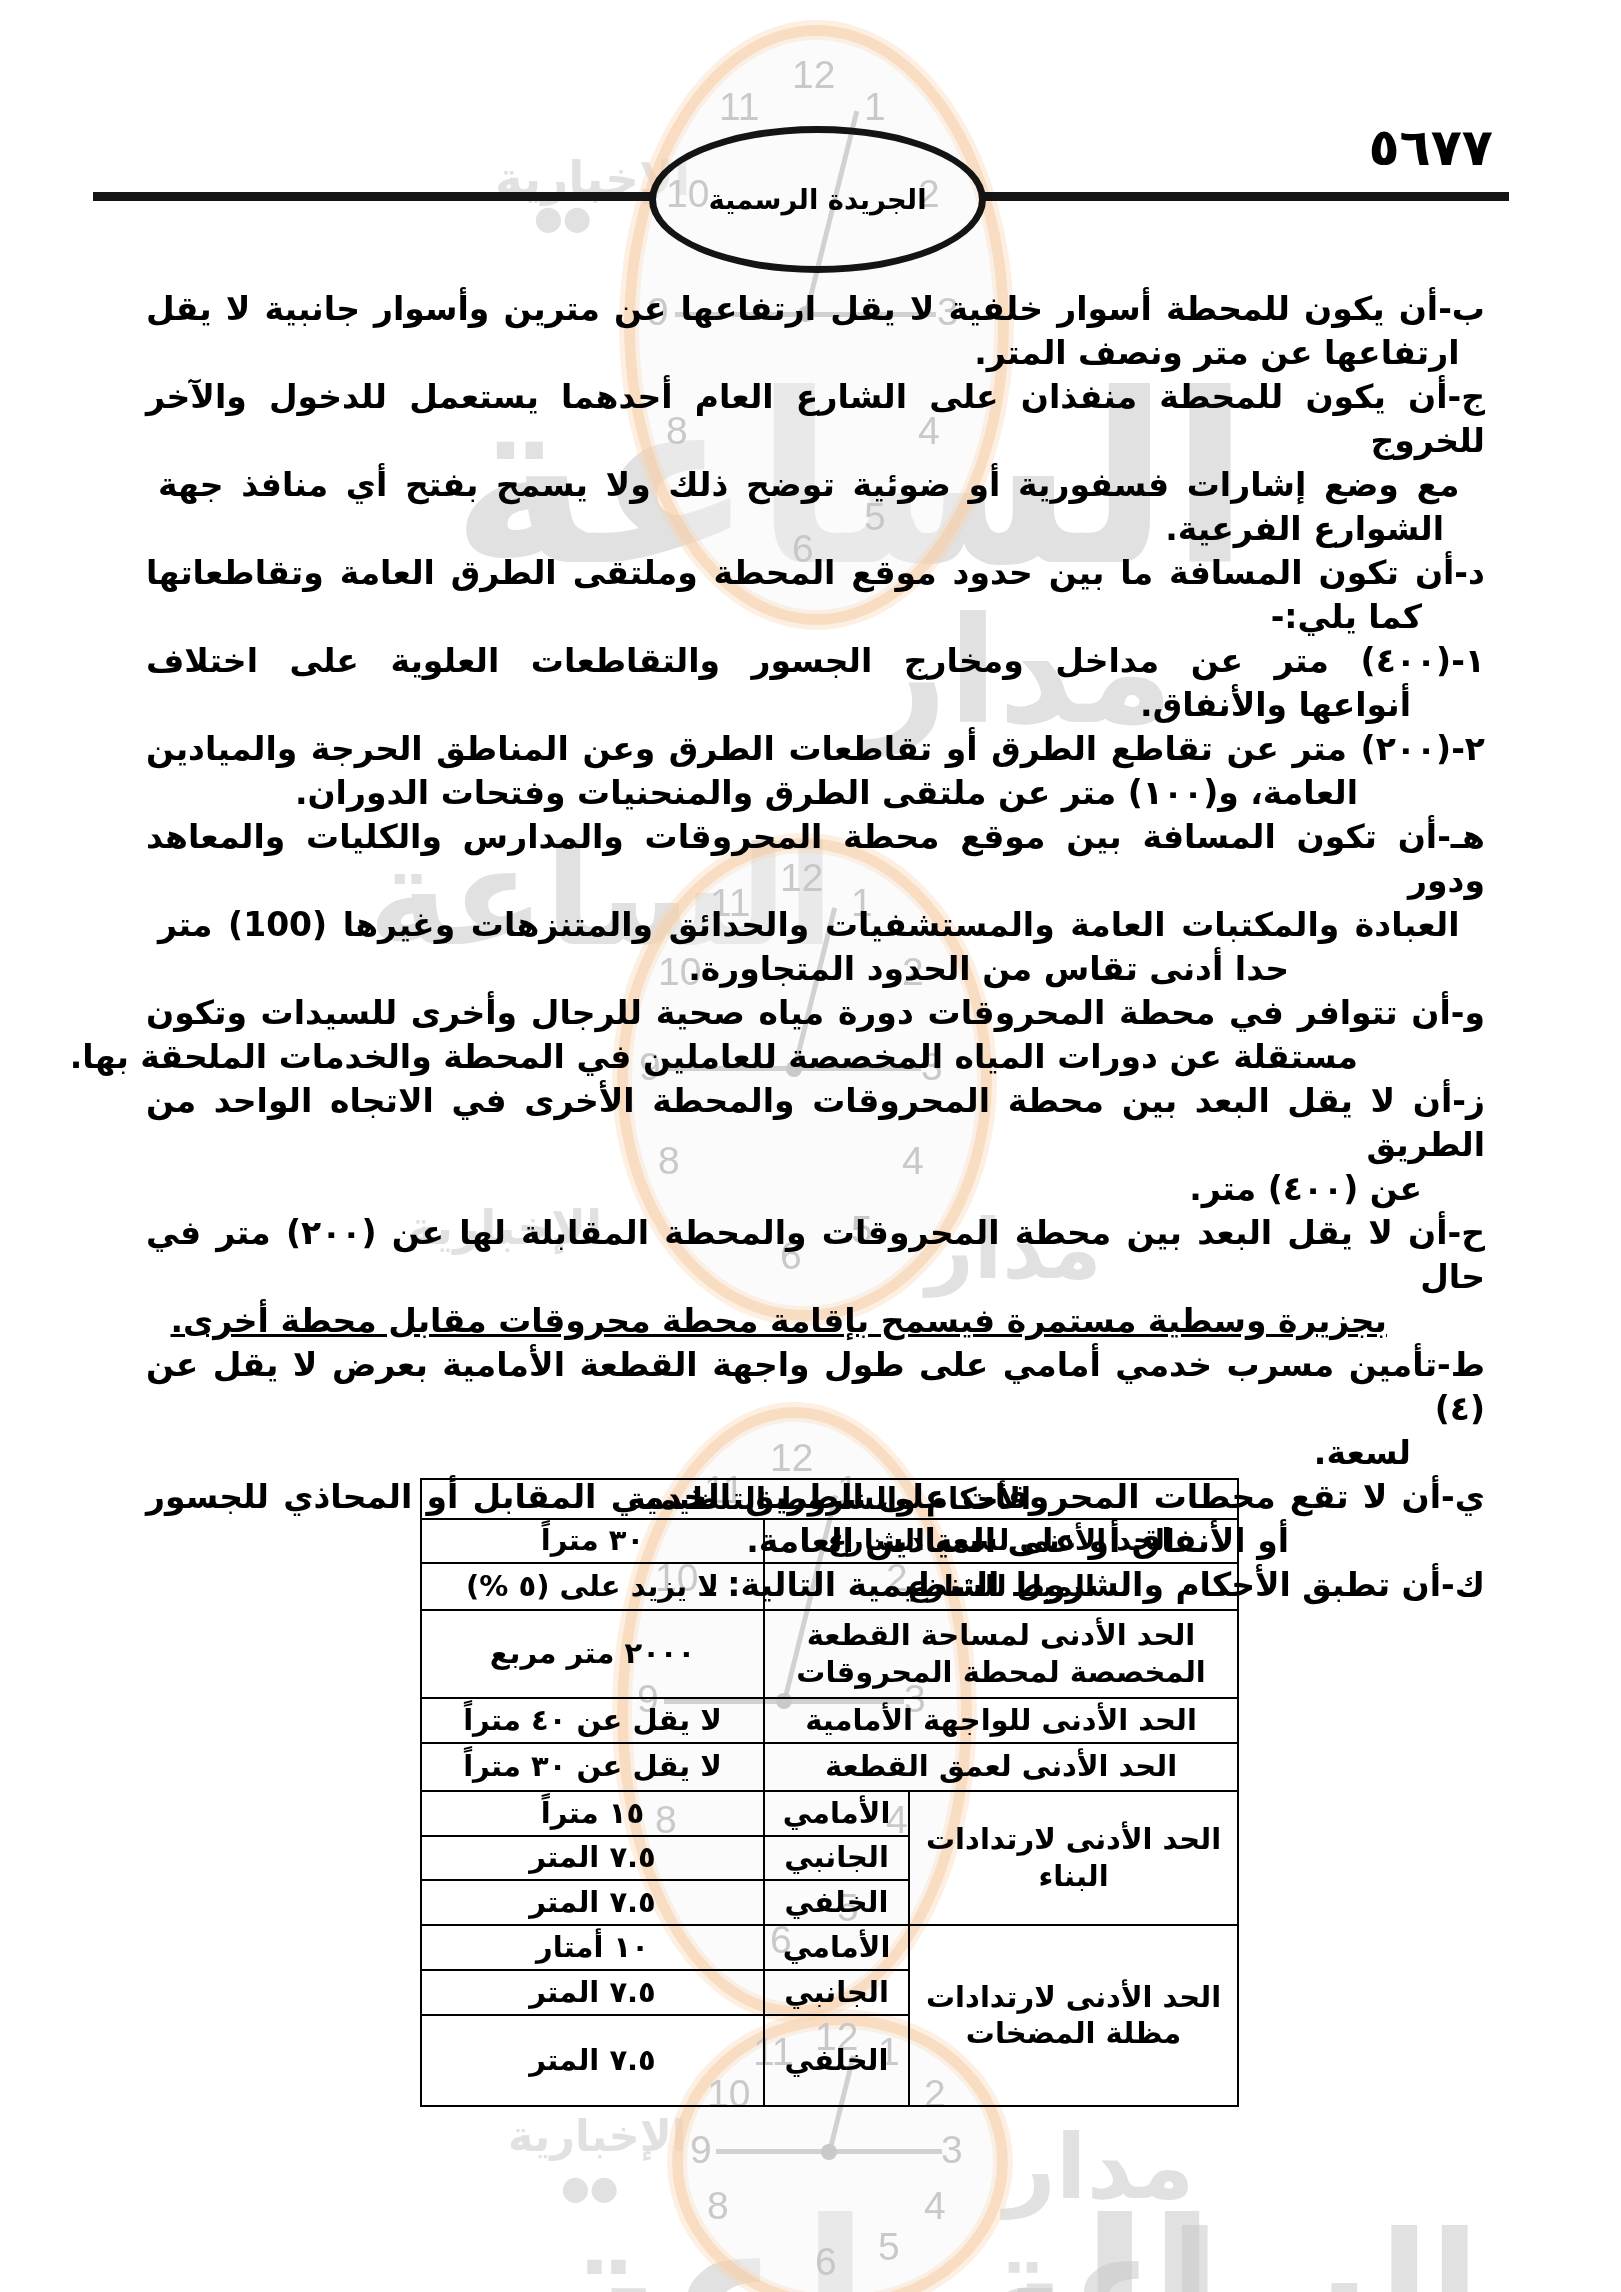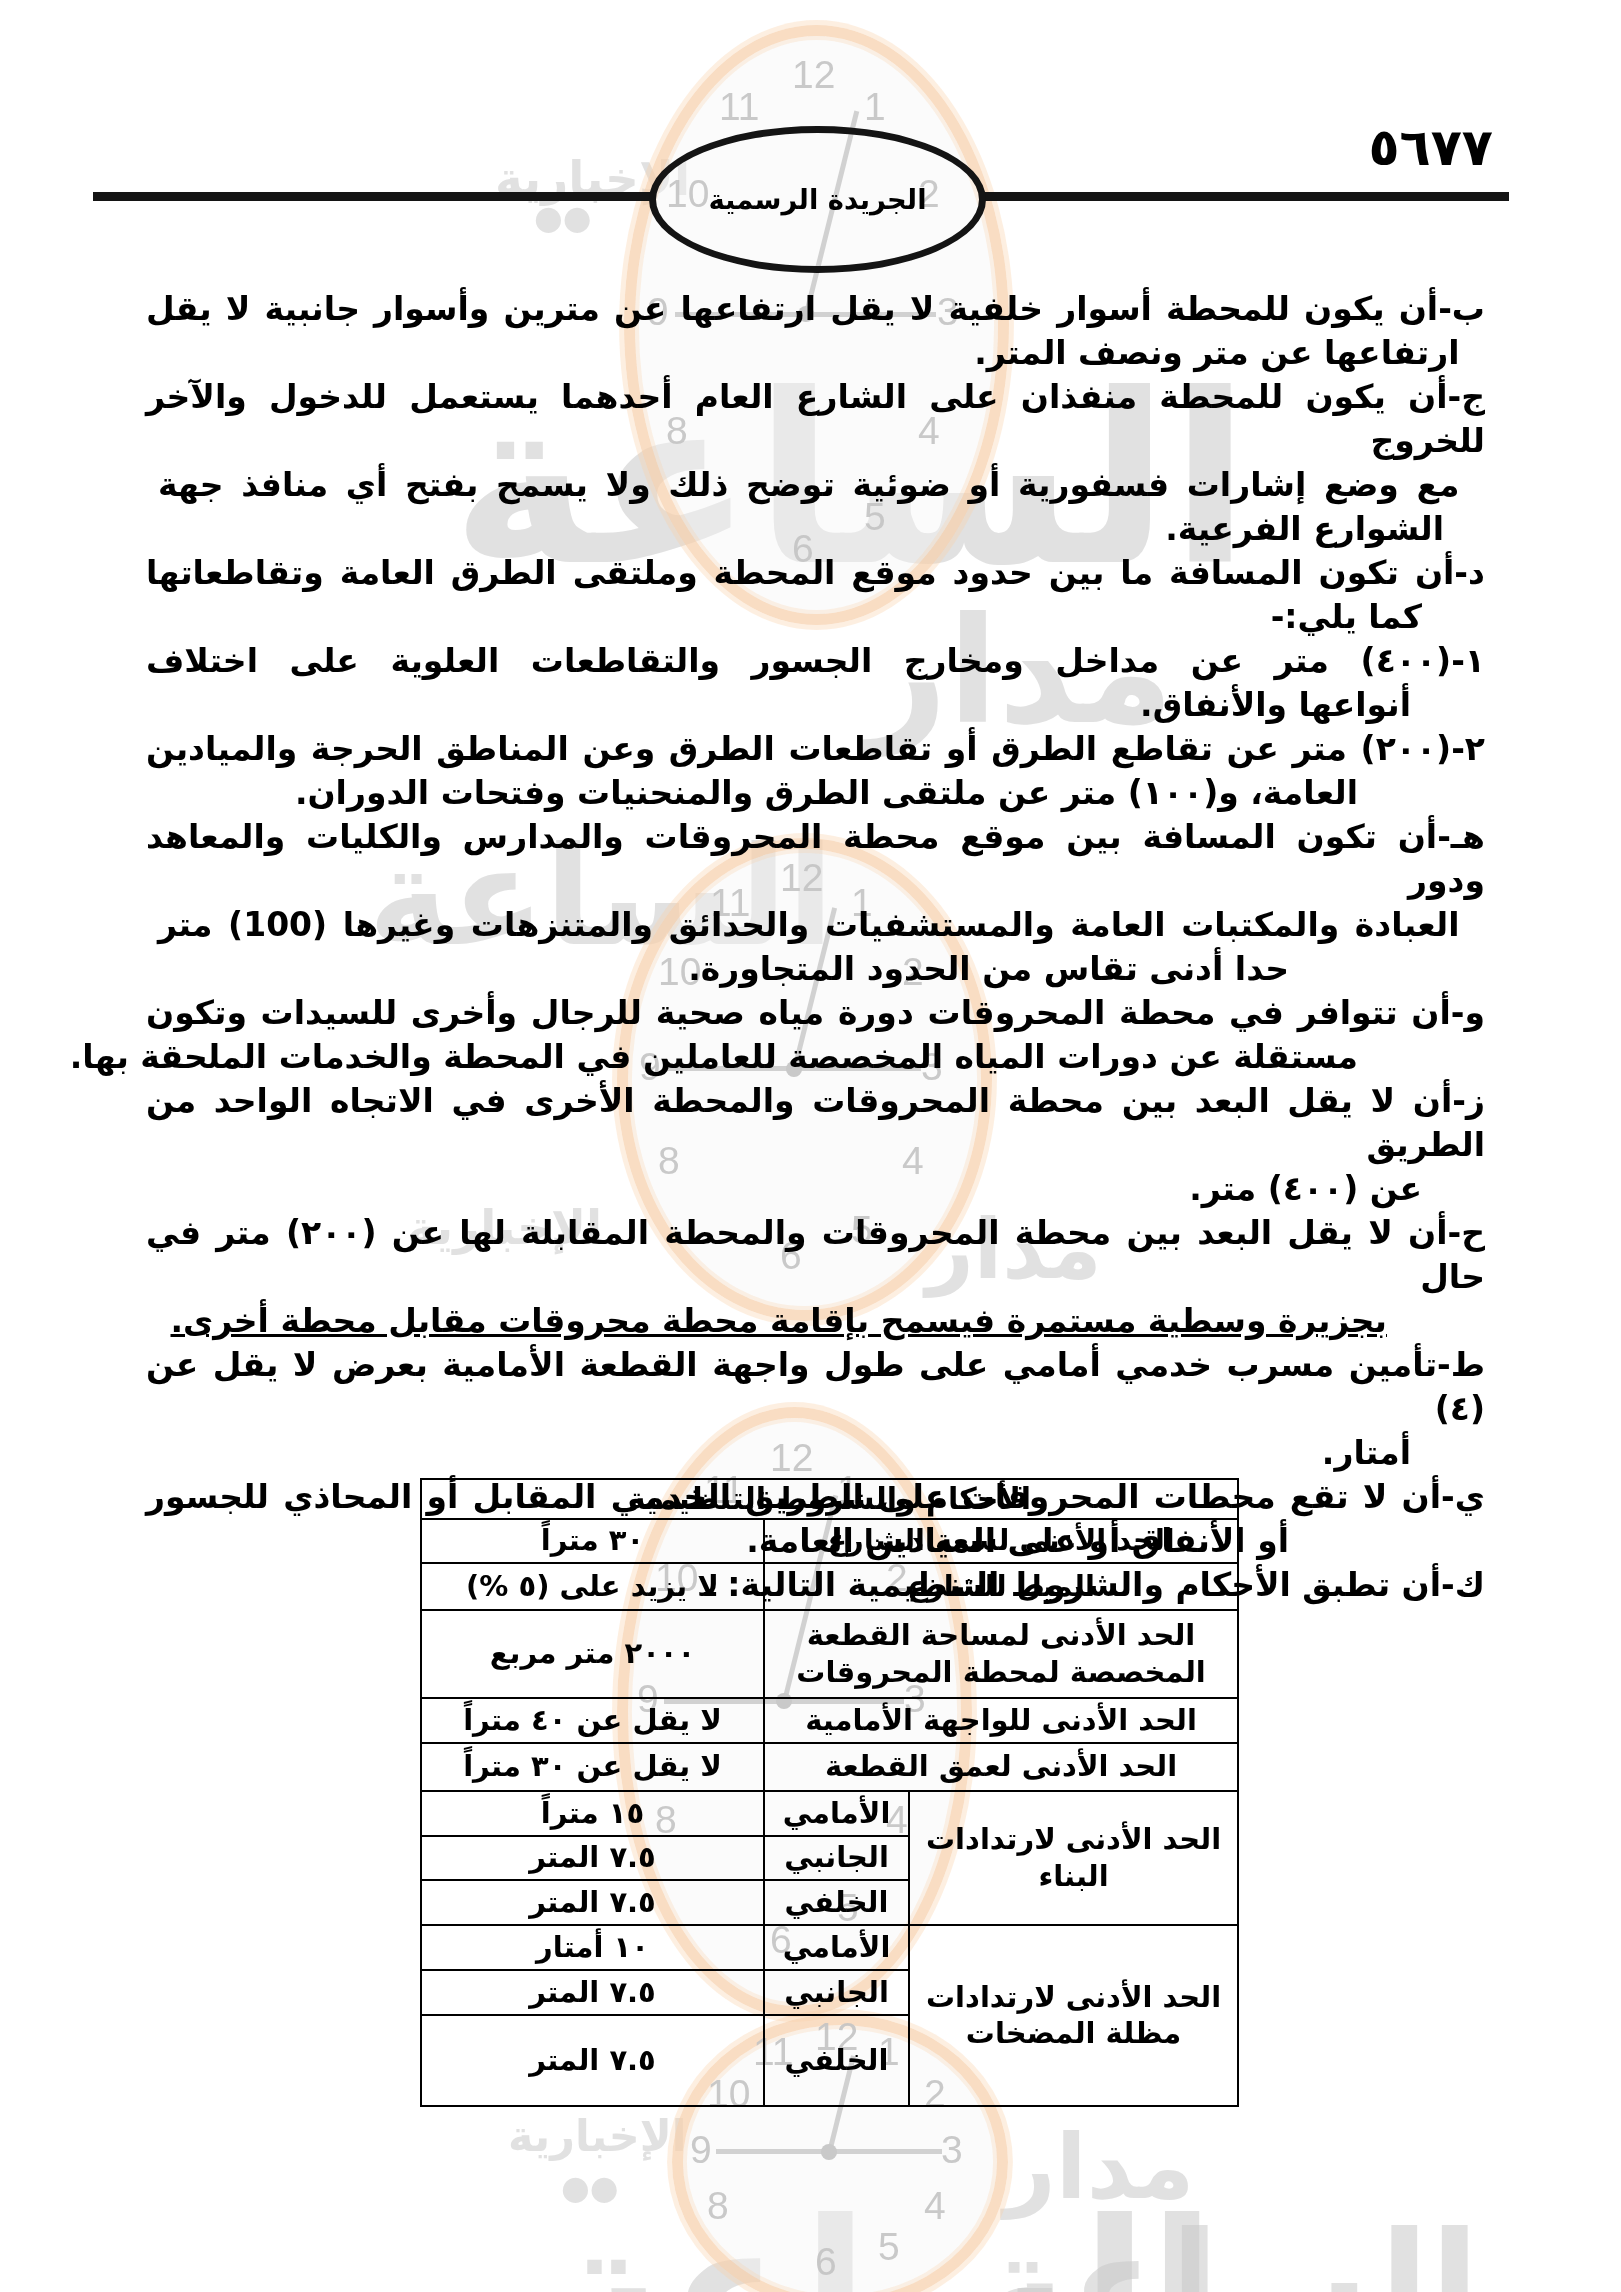--- a/index.html
+++ b/index.html
@@ -176,21 +176,21 @@
       <div>
         <div class="bline aj i0">ز-أن لا يقل البعد بين محطة المحروقات والمحطة الأخرى في الاتجاه الواحد من الطريق</div>
         <div class="bline ar i3">عن (٤٠٠) متر.</div>
       </div>
       <div>
         <div class="bline aj i0">ح-أن لا يقل البعد بين محطة المحروقات والمحطة المقابلة لها عن (٢٠٠) متر في حال</div>
         <div class="bline ar i5">بجزيرة وسطية مستمرة فيسمح بإقامة محطة محروقات مقابل محطة أخرى.</div>
       </div>
       <div>
         <div class="bline aj i0">ط-تأمين مسرب خدمي أمامي على طول واجهة القطعة الأمامية بعرض لا يقل عن (٤)</div>
-        <div class="bline ar i4">أمتار.</div>
+        <div class="bline ar i4">لسعة.</div>
       </div>
       <div>
         <div class="bline aj i0">ي-أن لا تقع محطات المحروقات على الطريق الخدمي المقابل أو المحاذي للجسور</div>
         <div class="bline ar i7">أو الأنفاق أو على الميادين العامة.</div>
       </div>
       <div>
         <div class="bline ar i0">ك-أن تطبق الأحكام والشروط التنظيمية التالية: ـ</div>
       </div>
     </div>
 

